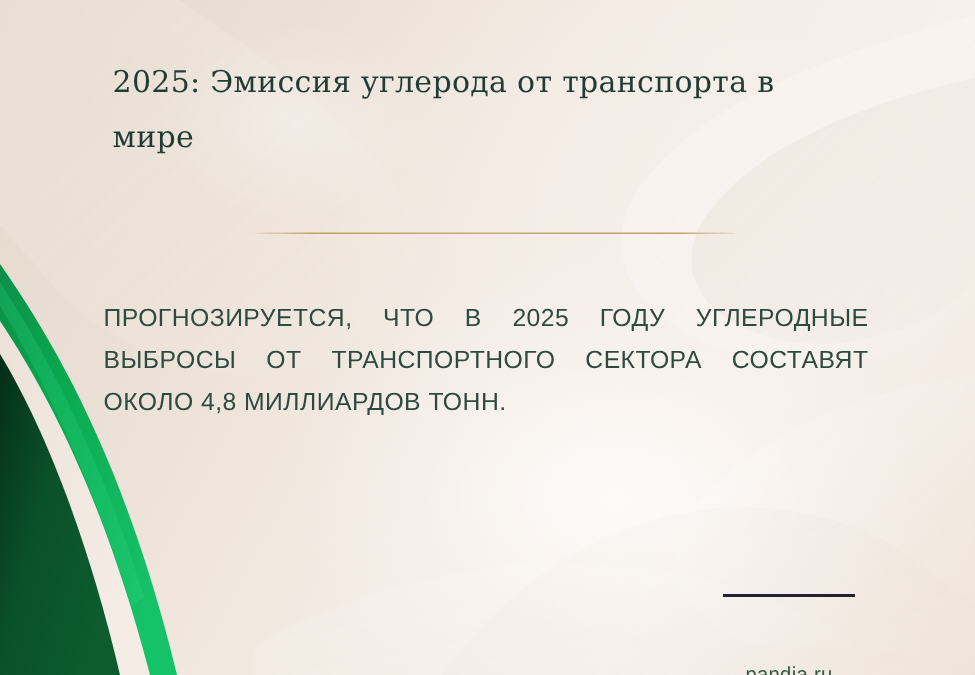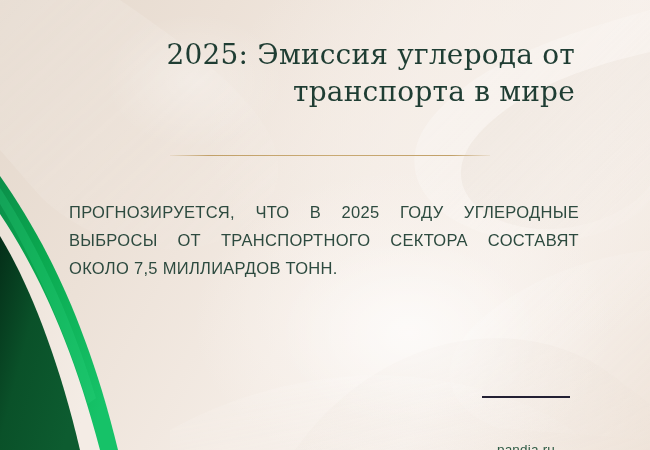--- a/index.html
+++ b/index.html
@@ -50,24 +50,24 @@
     width: 260px;
     height: 450px;
   }
 
   
   .title {
     position: absolute;
     left: 75px;
     top: 36px;
     width: 500px;
-    text-align: right;
+    text-align: left;
     color: #1f3d33;
     font-family: "DejaVu Serif", serif;
-    font-size: 28px;
+    font-size: 20px;
     font-weight: 400;
     line-height: 37px;
     letter-spacing: 0.2px;
   }
 
   
   .gold-rule {
     position: absolute;
     left: 170px;
     top: 155px;
@@ -173,20 +173,20 @@
 
     <path d="M0,236 C28,282 58,356 80,450 L0,450 Z" fill="url(#gDark)"></path>
 
     <path d="M0,188 C34,240 70,312 96,398 L88,404 C62,322 28,250 0,204 Z" fill="#2bd47c" opacity="0.28"></path>
   </svg>
 
   <div class="title">2025: Эмиссия углерода от транспорта в мире</div>
 
   <div class="gold-rule"></div>
 
-  <div class="body-text">ПРОГНОЗИРУЕТСЯ, ЧТО В 2025 ГОДУ УГЛЕРОДНЫЕ ВЫБРОСЫ ОТ ТРАНСПОРТНОГО СЕКТОРА СОСТАВЯТ ОКОЛО 7,5 МИЛЛИАРДОВ ТОНН.</div>
+  <div class="body-text">ПРОГНОЗИРУЕТСЯ, ЧТО В 2025 ГОДУ УГЛЕРОДНЫЕ ВЫБРОСЫ ОТ ТРАНСПОРТНОГО СЕКТОРА СОСТАВЯТ ОКОЛО 4,8 МИЛЛИАРДОВ ТОНН.</div>
 
   <div class="footer">
     <div class="footer-rule"></div>
     <div class="footer-label">pandia.ru</div>
   </div>
 
 </div>
 
 </body></html>

